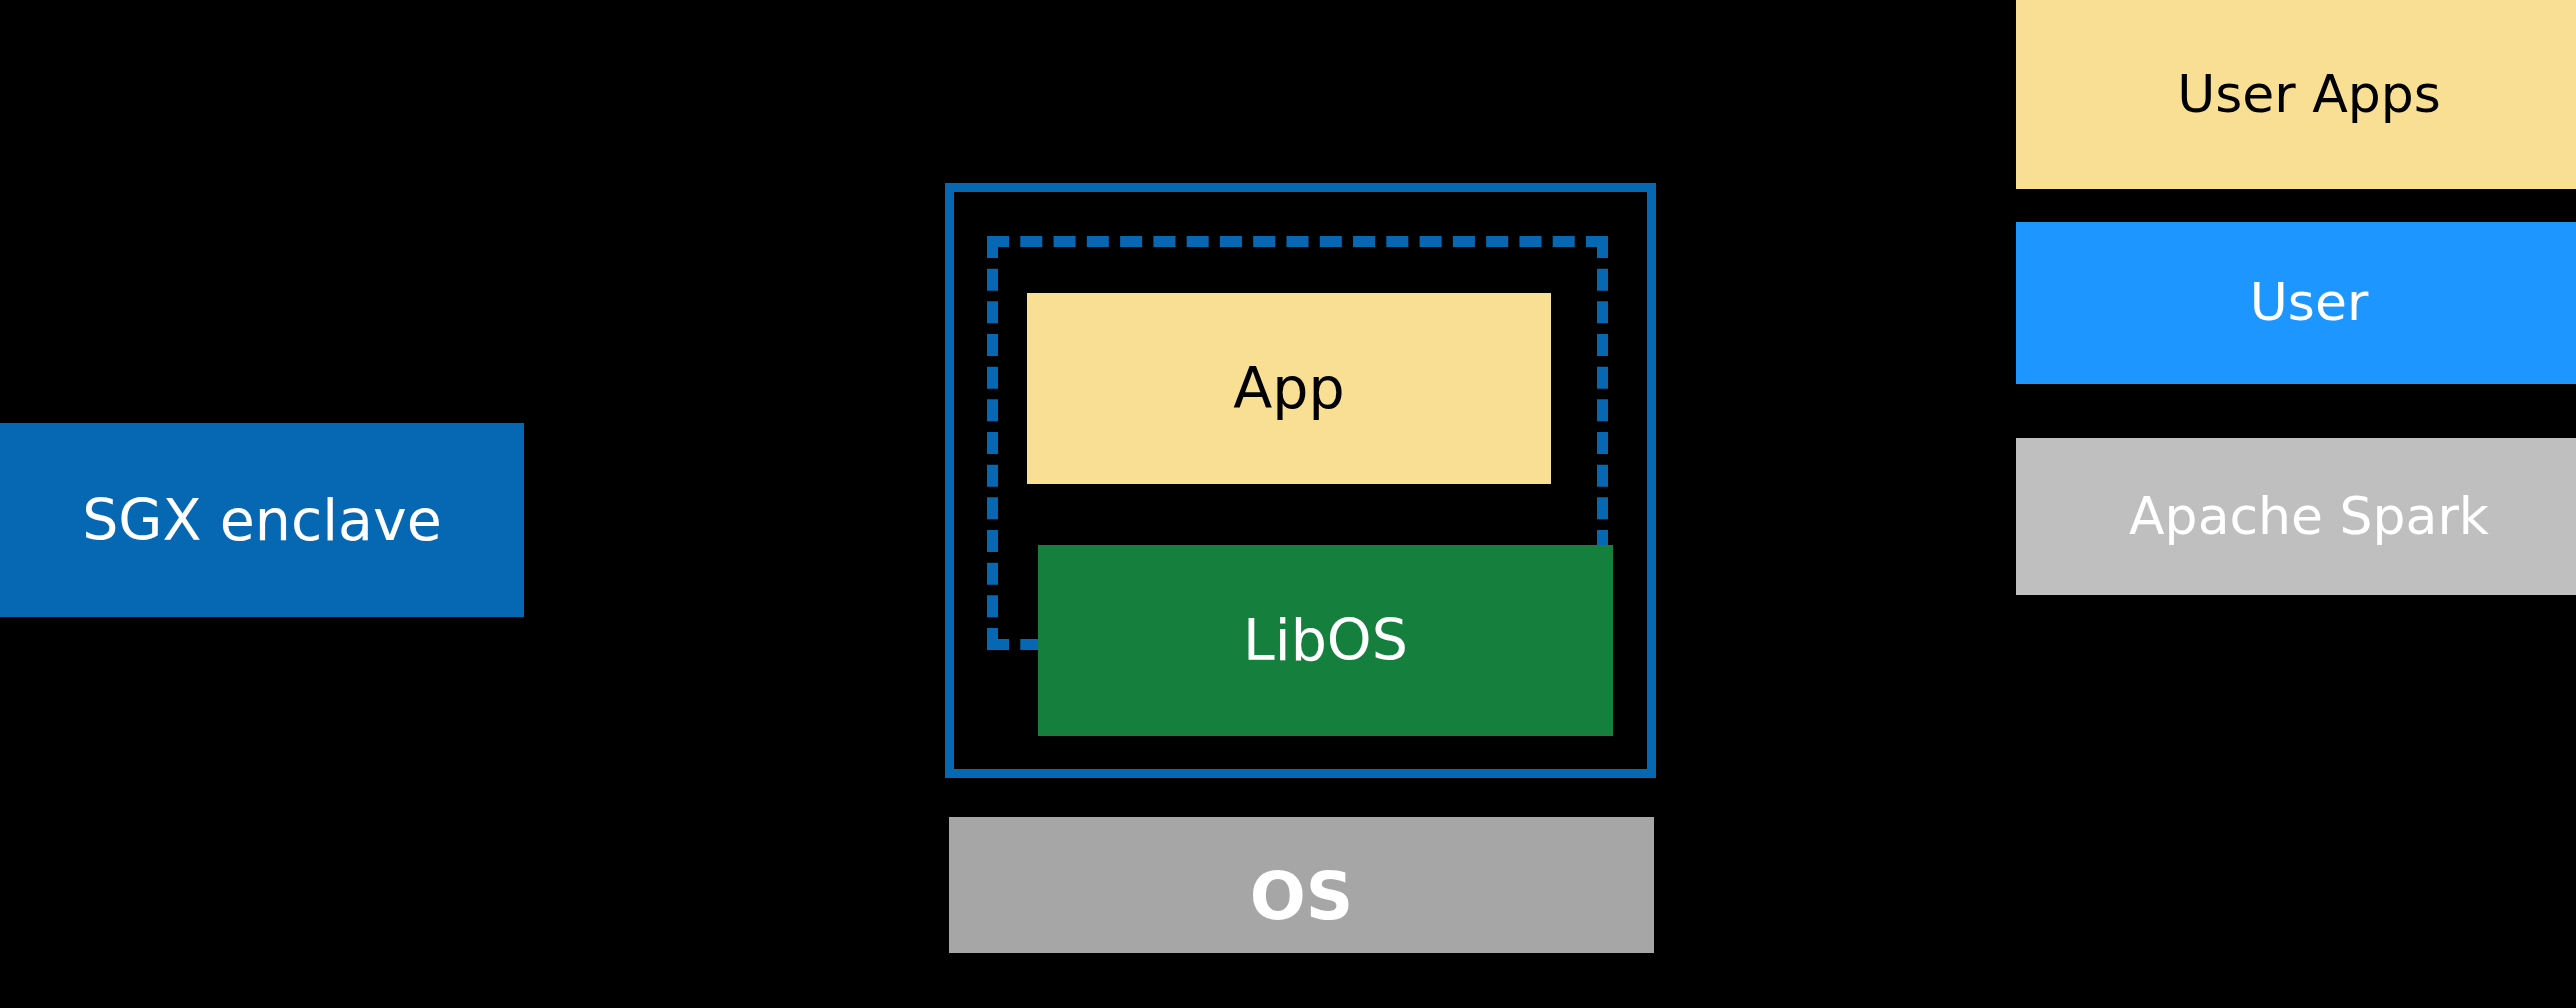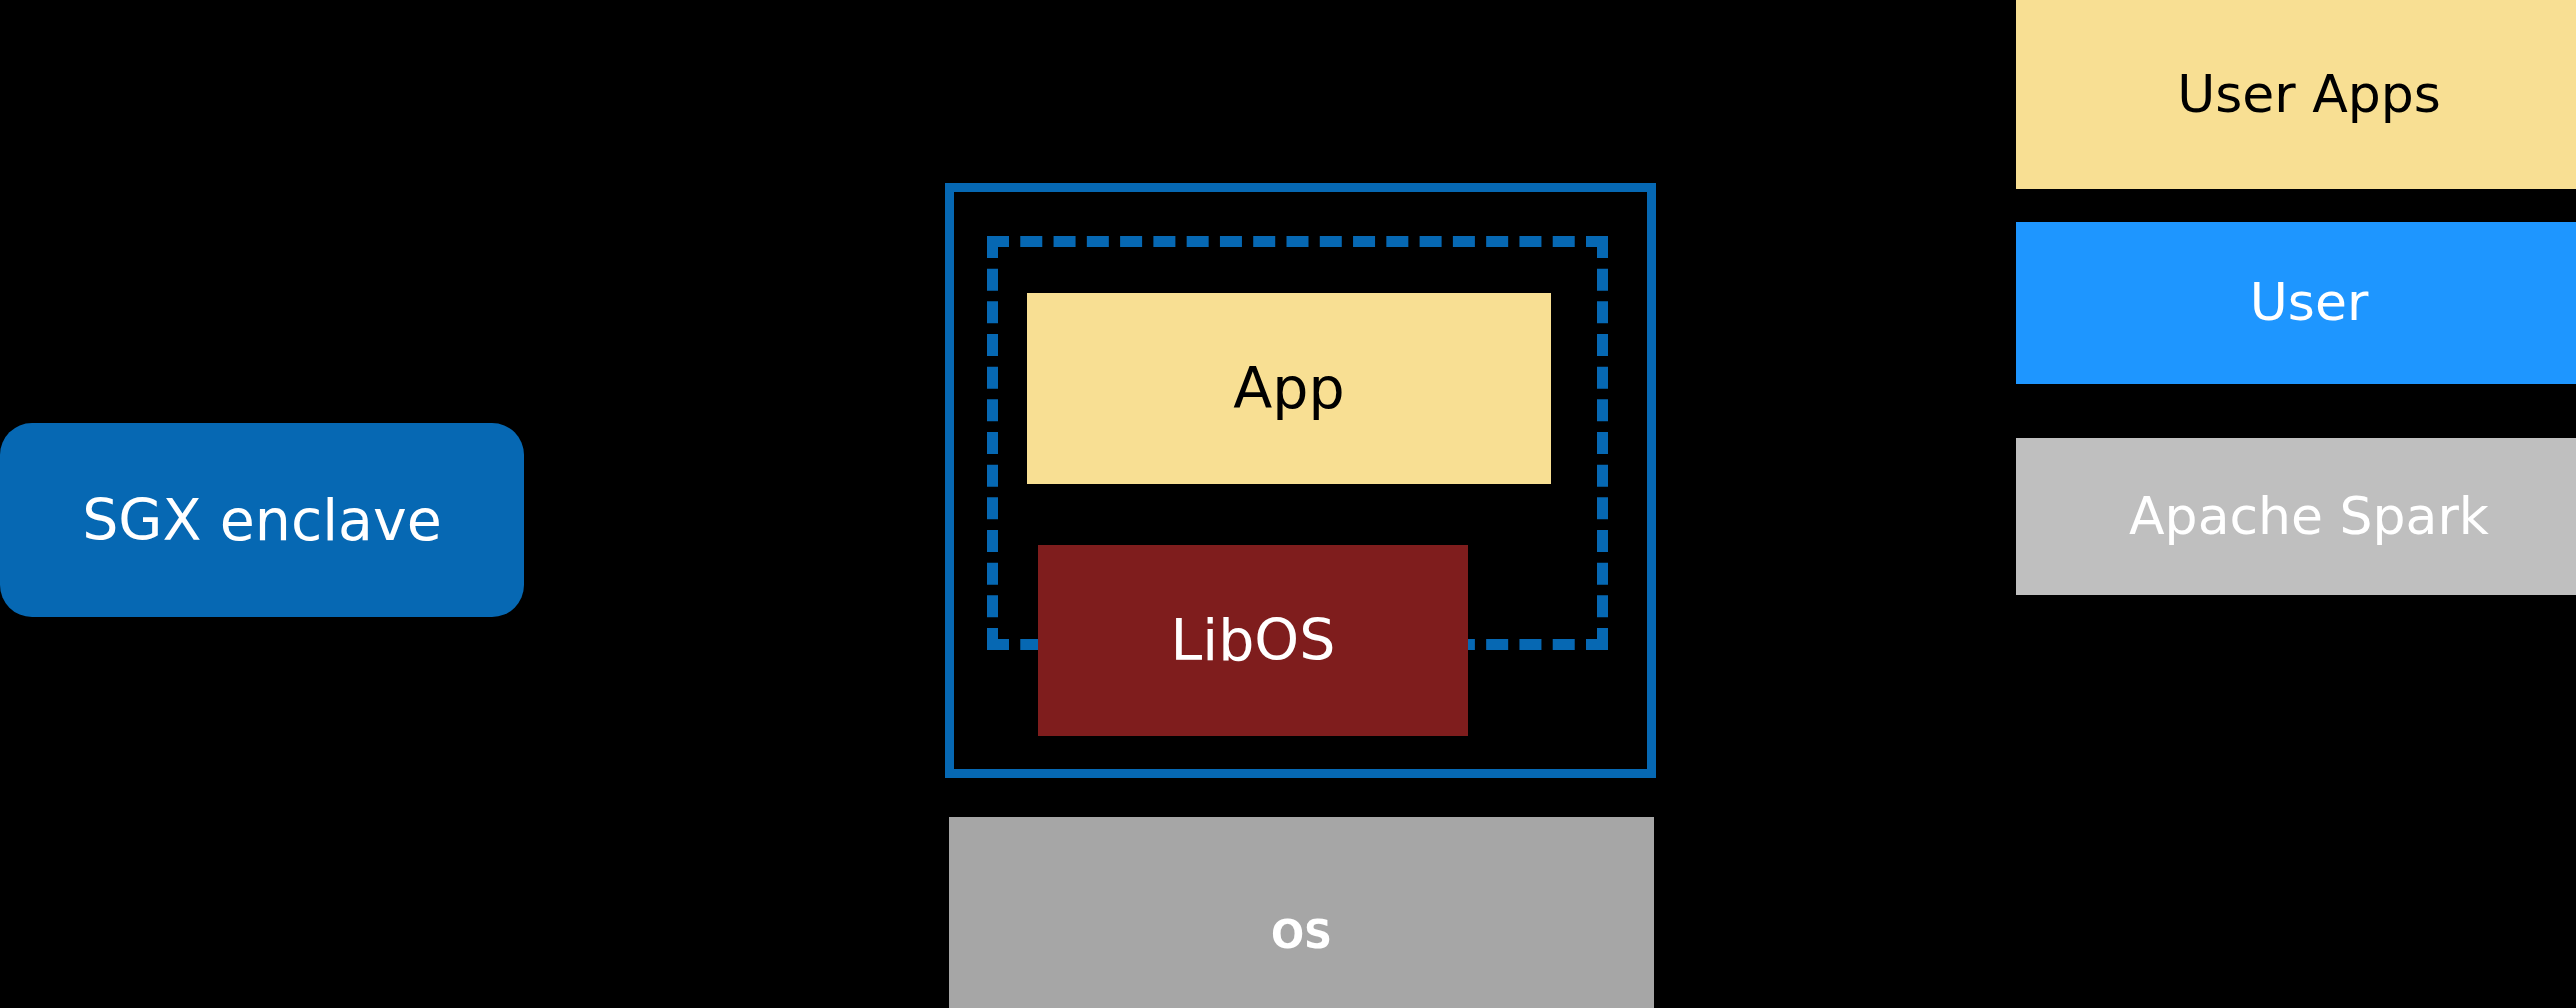--- a/index.html
+++ b/index.html
@@ -28,21 +28,20 @@
   }
   
   #sgx-enclave-box {
     left: 0px;
     top: 423px;
     width: 524px;
     height: 194px;
     background: #0668B3;
     color: #FFFFFF;
     font-size: 57px;
-    border-radius: 32px;
   }
   
   #enclave-outer-frame {
     left: 945px;
     top: 183px;
     width: 711px;
     height: 595px;
     border: 9.2px solid #0668B3;
     background: transparent;
   }
@@ -63,37 +62,37 @@
     height: 191px;
     background: #F8DF93;
     color: #000000;
     font-size: 57px;
     justify-content: center;
   }
   
   #libos-box {
     left: 1038px;
     top: 545px;
-    width: 430px;
+    width: 575px;
     height: 191px;
-    background: #7f1d1d;
+    background: #15803d;
     color: #FFFFFF;
     font-size: 57px;
   }
   
   #os-box {
     left: 949px;
     top: 817px;
     width: 705px;
-    height: 192px;
+    height: 136px;
     background: #A6A6A6;
     color: #FFFFFF;
-    font-size: 39px;
+    font-size: 66px;
     font-weight: bold;
-    align-items: center;
+    align-items: flex-start;
     padding-top: 44px;
   }
   
   #user-apps-box {
     left: 2016px;
     top: -0.8px;
     width: 586px;
     height: 190px;
     background: #F8DF93;
     color: #000000;

